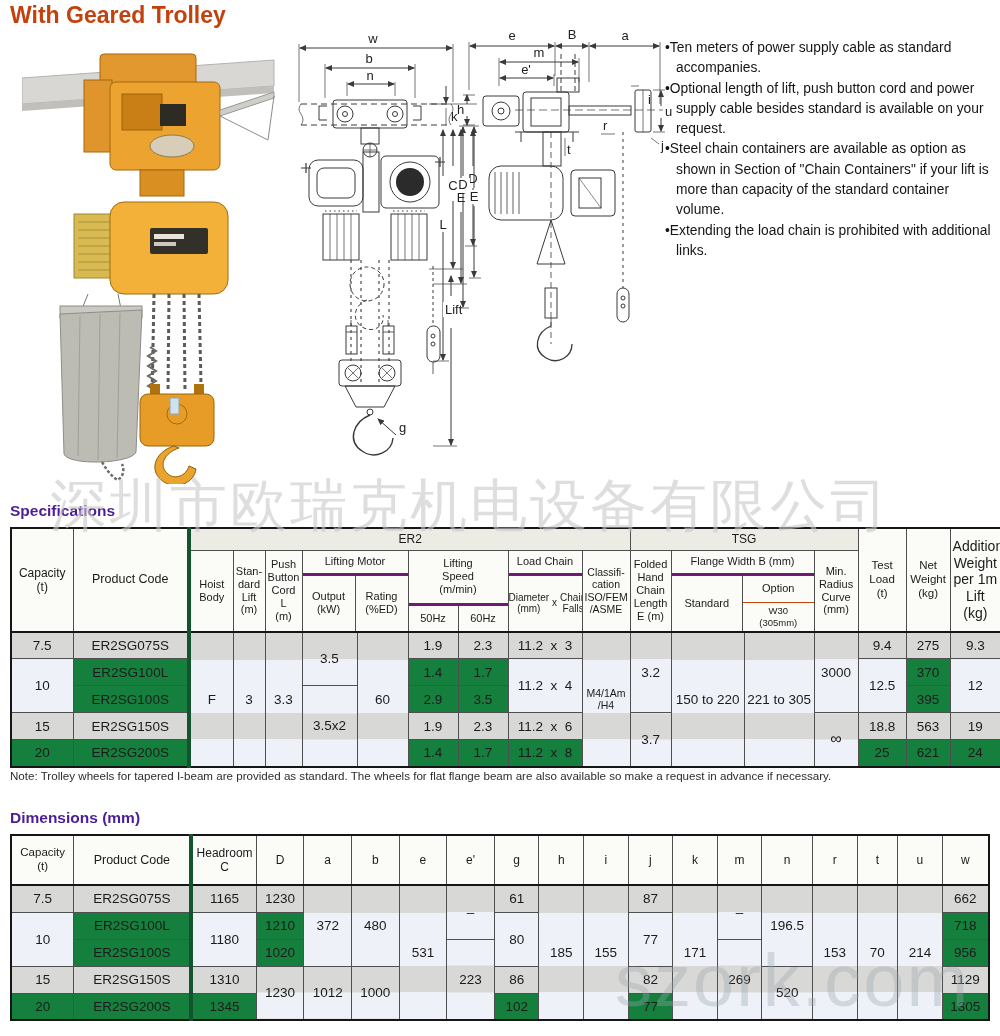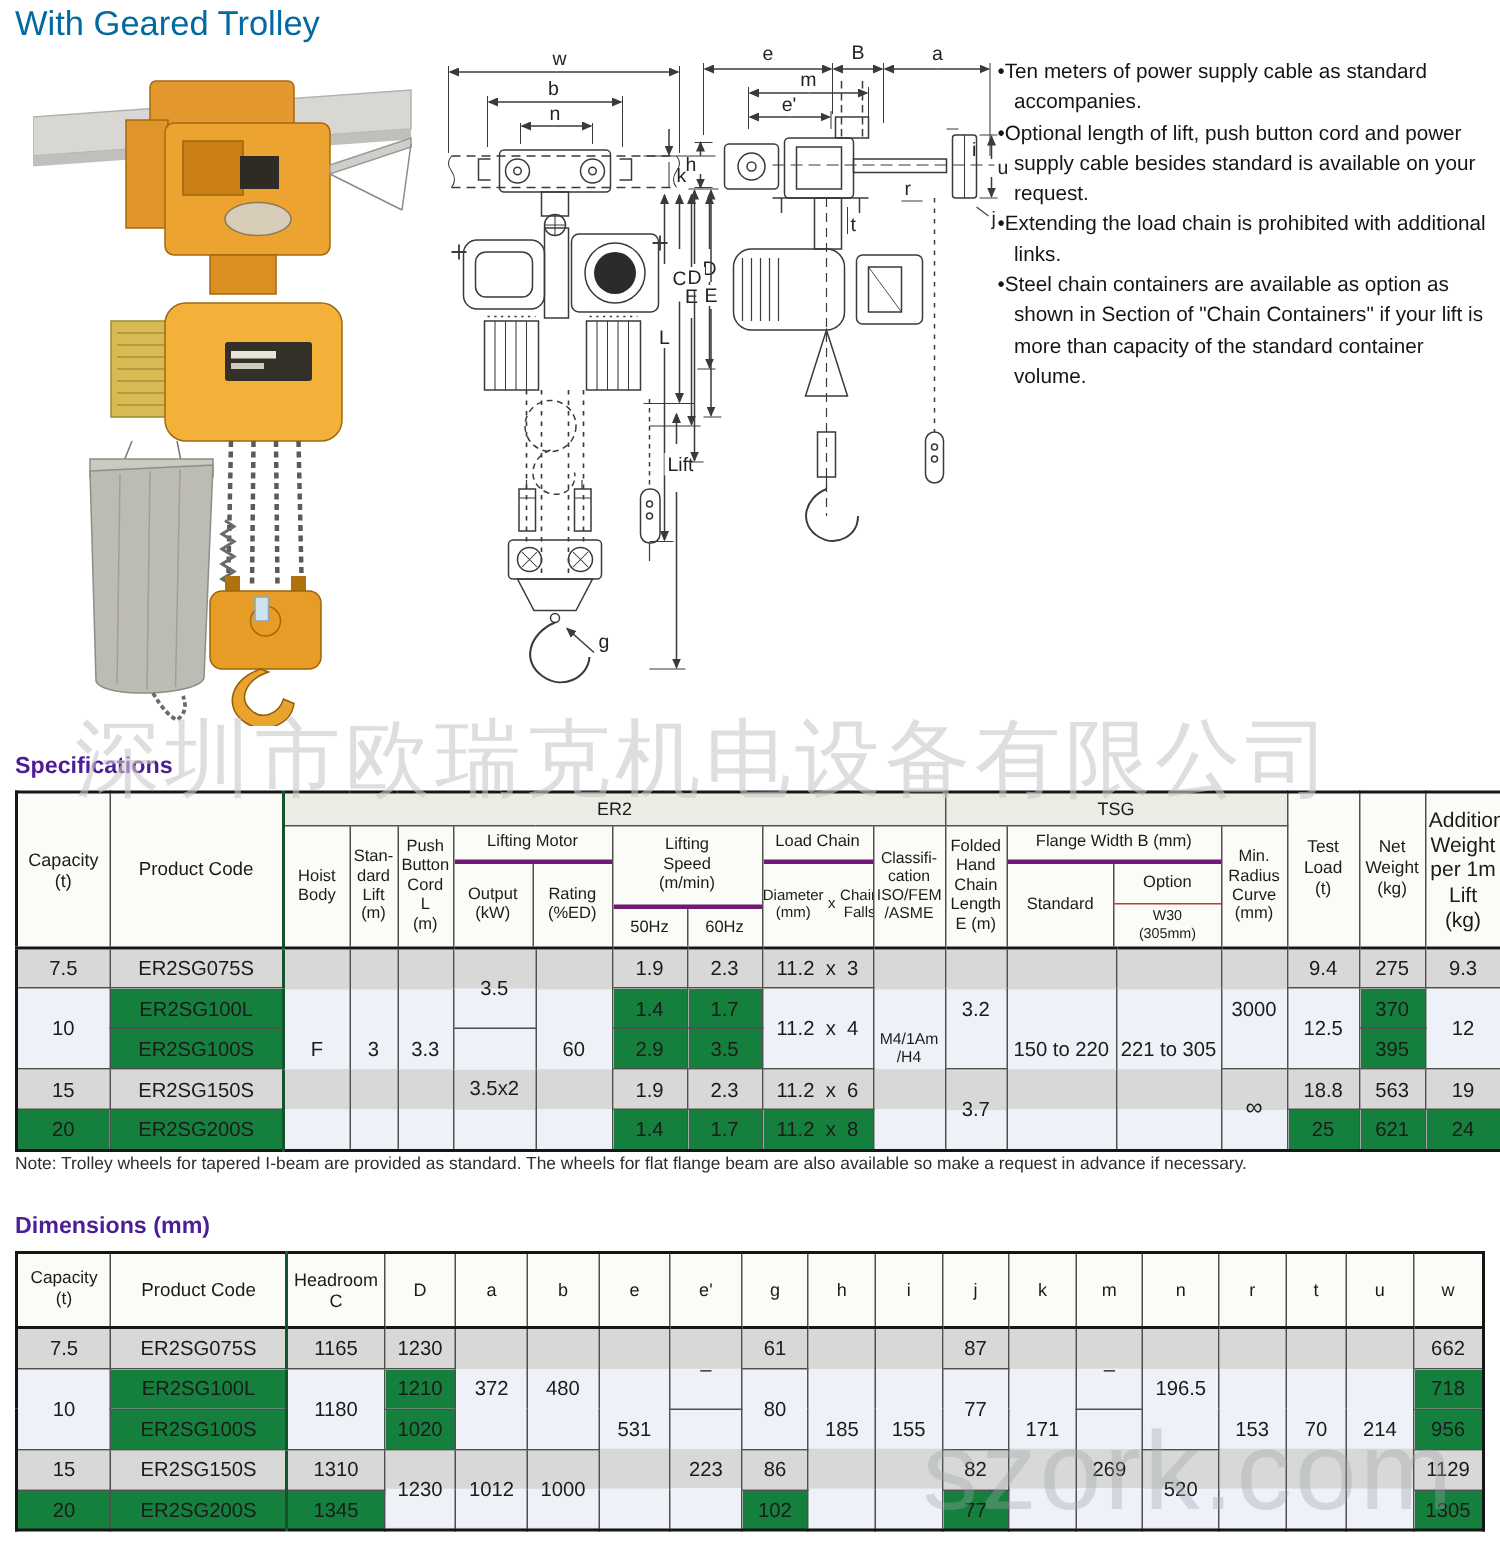--- a/index.html
+++ b/index.html
@@ -1,19 +1,19 @@
 <!DOCTYPE html>
 <html><head>
 <meta charset="utf-8">
 <style>
   html,body{margin:0;padding:0;background:#fff}
   .page{position:relative;width:1000px;height:1036px;background:#fff;
         font-family:"Liberation Sans",sans-serif;color:#1b1b1b;overflow:hidden}
   .abs{position:absolute}
-  .title{font-size:23px;font-weight:400;color:#0369a1;margin:0}
+  .title{font-size:23px;font-weight:700;color:#c2410c;margin:0}
   .sec{font-size:15.5px;font-weight:700;color:#4c1d95;margin:0}
   .bullets{width:333px;font-size:13.8px;line-height:1.47;color:#151515}
   .bi{padding-left:11px;text-indent:-11px}
   .note{font-size:11.6px;color:#2d2d2d}
   .wm-cn{font-size:57px;letter-spacing:3px;white-space:nowrap;color:#c9c9c9;opacity:.6;
          z-index:6;pointer-events:none}
   .wm-site{font-size:74px;letter-spacing:2px;color:#9aa5ae;opacity:.35;z-index:6;pointer-events:none}
 
   table{border-collapse:collapse;table-layout:fixed;background:#fff;border:2px solid #161616}
   td,th{border:1px solid #4f4f4f;padding:0 2px;overflow:hidden;text-align:center;vertical-align:middle}
@@ -21,21 +21,21 @@
   .hl{white-space:pre-line}
   .gband{background:#ecebe4;font-size:12px}
   td{font-size:13.5px}
   tr.gray td{background:#d8d8d6}
   tr.lite td{background:#15803d}
   tr td.g12,tr td.g45{background:linear-gradient(#d8d8d6 0 50%,#eef1f7 50% 100%)}
   tr td.g13{background:linear-gradient(#d8d8d6 0 33.4%,#eef1f7 33.4% 100%)}
   tr td.g23{background:#eef1f7}
   tr td.g35{background:linear-gradient(#eef1f7 0 33.4%,#d8d8d6 33.4% 66.7%,#eef1f7 66.7% 100%)}
   tr td.g15{background:linear-gradient(#d8d8d6 0 20%,#eef1f7 20% 60%,#d8d8d6 60% 80%,#eef1f7 80% 100%)}
-  .thickR{border-right:2px solid #14532d}
+  .thickR{border-right:4px solid #14532d}
   tbody tr:first-child td{border-top:2px solid #161616}
   .spec tbody tr,.dim tbody tr{height:27px}
   .small{font-size:10.5px;line-height:1.15}
   .pre{white-space:pre}
   .inf{font-size:16px}
   
   .vw{display:flex;flex-direction:column;height:80px;margin:0 -2px}
   .vt{display:flex;align-items:center;justify-content:center;border-bottom:3px solid #701a75;white-space:pre-line}
   .h22{height:22px}.h52{height:52px}
   .vb{flex:1;display:flex;align-items:stretch}
@@ -257,22 +257,22 @@
     <text x="148" y="104">r</text>
     <text x="206" y="124">j</text>
     <text x="112" y="128">t</text>
     <text x="8" y="163" text-anchor="middle">D</text>
     <text x="19" y="175" text-anchor="middle">E</text>
   </svg>
 
   <div class="abs bullets" style="left:665px;top:38px">
     <div class="bi">•<span>Ten meters of power supply cable as standard accompanies.</span></div>
     <div class="bi">•<span>Optional length of lift, push button cord and power supply cable besides standard is available on your request.</span></div>
+    <div class="bi">•<span>Steel chain containers are available as option as shown in Section of "Chain Containers" if your lift is more than capacity of the standard container volume.</span></div>
     <div class="bi">•<span>Extending the load chain is prohibited with additional links.</span></div>
-    <div class="bi">•<span>Steel chain containers are available as option as shown in Section of "Chain Containers" if your lift is more than capacity of the standard container volume.</span></div>
   </div>
 
   <div class="abs wm-site" style="left:615px;top:938px">szork.com</div>
   <div class="abs wm-cn" style="left:50px;top:468px">深圳市欧瑞克机电设备有限公司</div>
 
   <h2 class="abs sec" style="left:10px;top:502px">Specifications</h2>
 
   <div class="abs" style="left:10px;top:527px">
     <table class="spec" style="width:980px">
       <colgroup>

